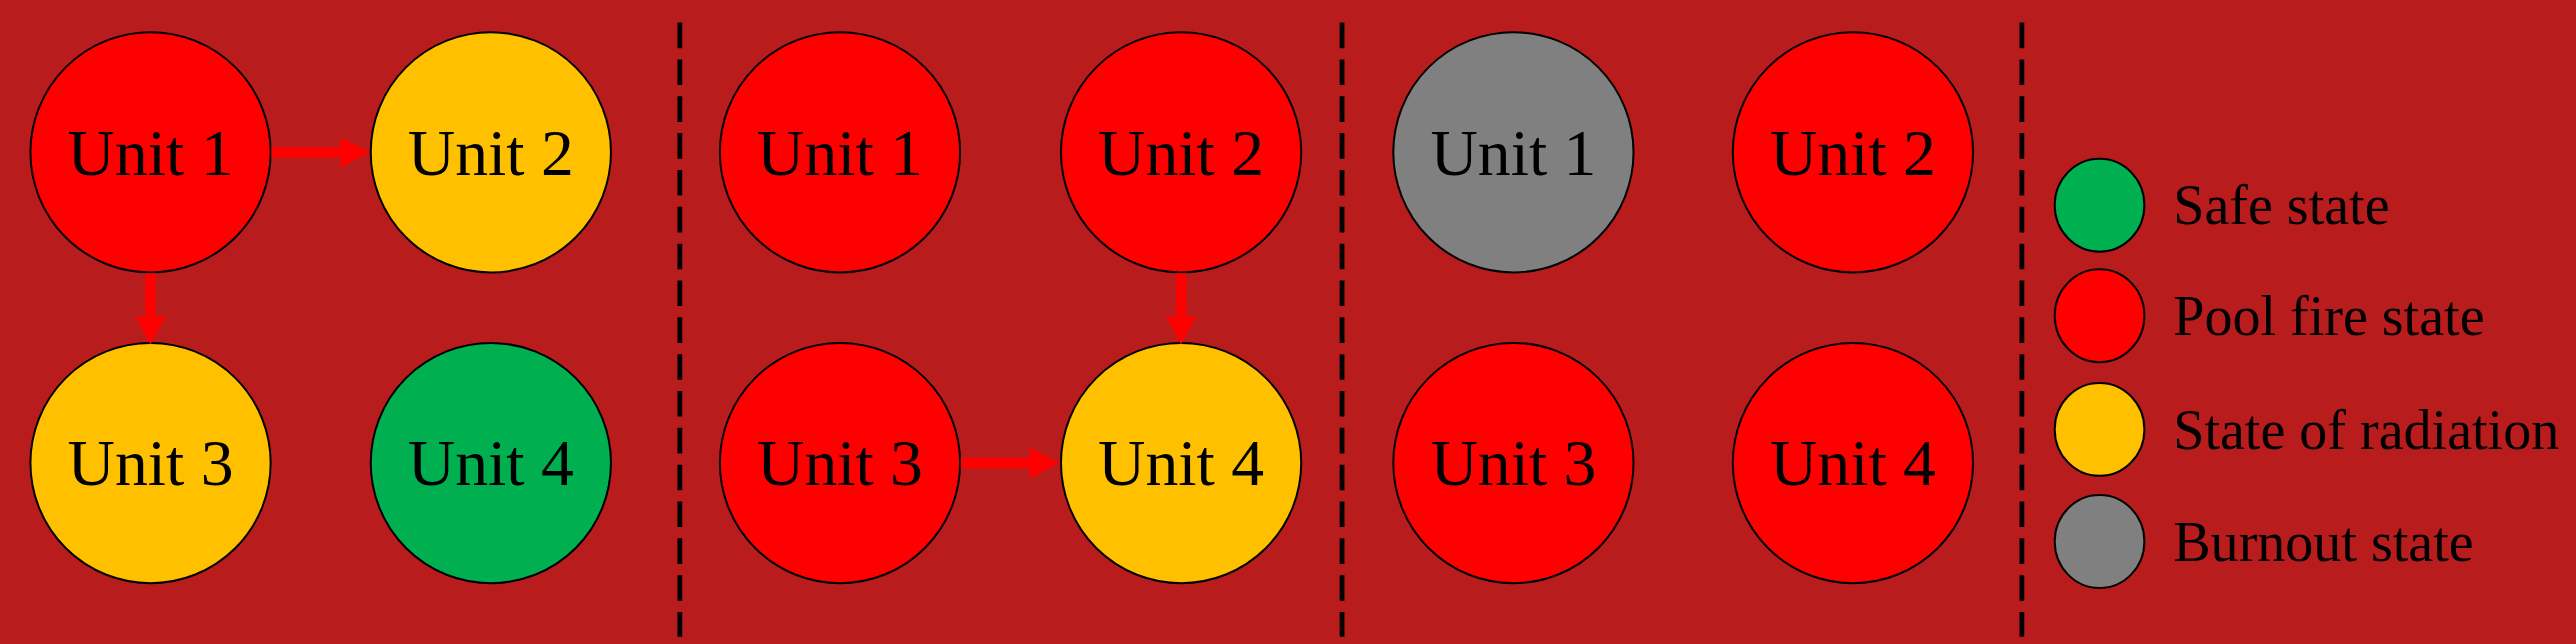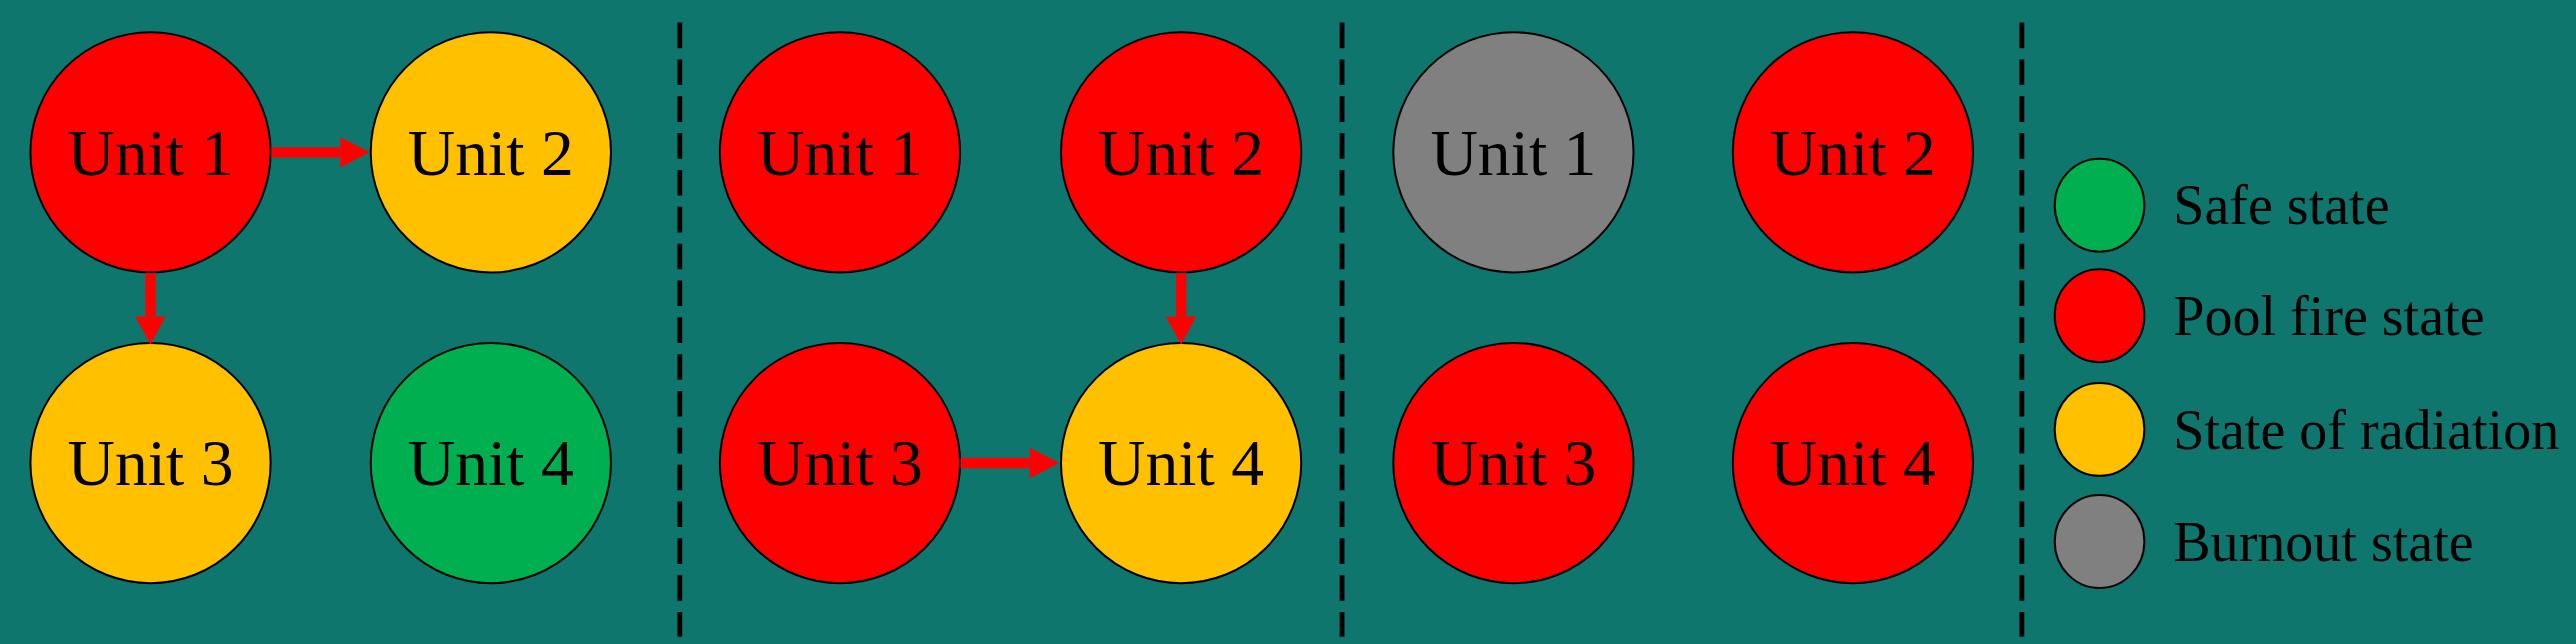--- a/index.html
+++ b/index.html
@@ -1,16 +1,16 @@
 <!DOCTYPE html>
 <html style="font-size:13px"><head>
 <meta charset="utf-8">
 <style>
   html,body{margin:0;padding:0;background:#ffffff;}
-  .figure-wrap{position:relative;width:2576px;height:645px;background:#0f766e;overflow:hidden;}
+  .figure-wrap{position:relative;width:2576px;height:645px;background:#b91c1c;overflow:hidden;}
   svg{display:block;}
   text{font-family:"Liberation Serif","DejaVu Serif",serif;fill:#000000;}
   .unit-label{font-size:82px;text-anchor:middle;}
   .legend-label{font-size:70px;text-anchor:start;}
   .node{stroke:#000000;stroke-width:2.5;}
   .legend-swatch{stroke:#000000;stroke-width:2.5;}
   .arrow-shaft{stroke-width:13;}
   .divider{stroke:#000000;stroke-width:6;stroke-dasharray:32 14;fill:none;}
 </style>
 </head>

